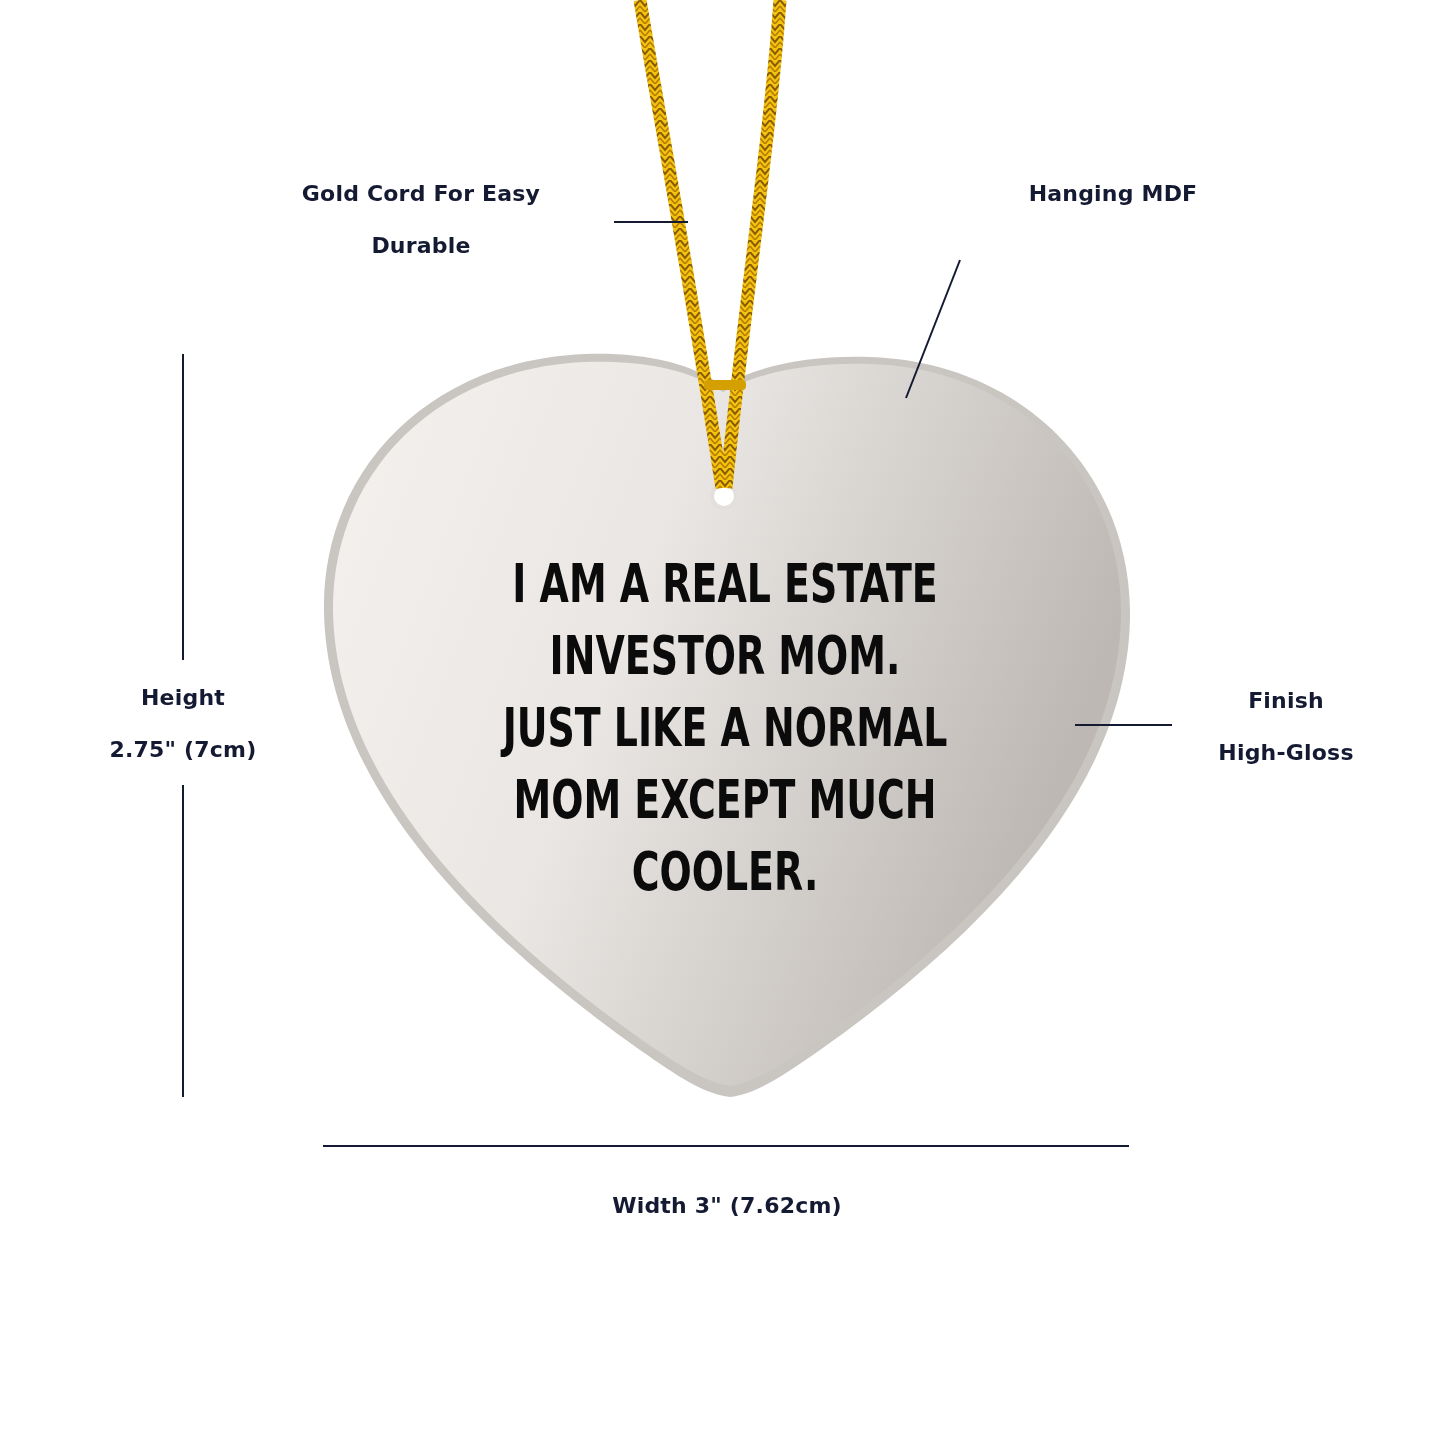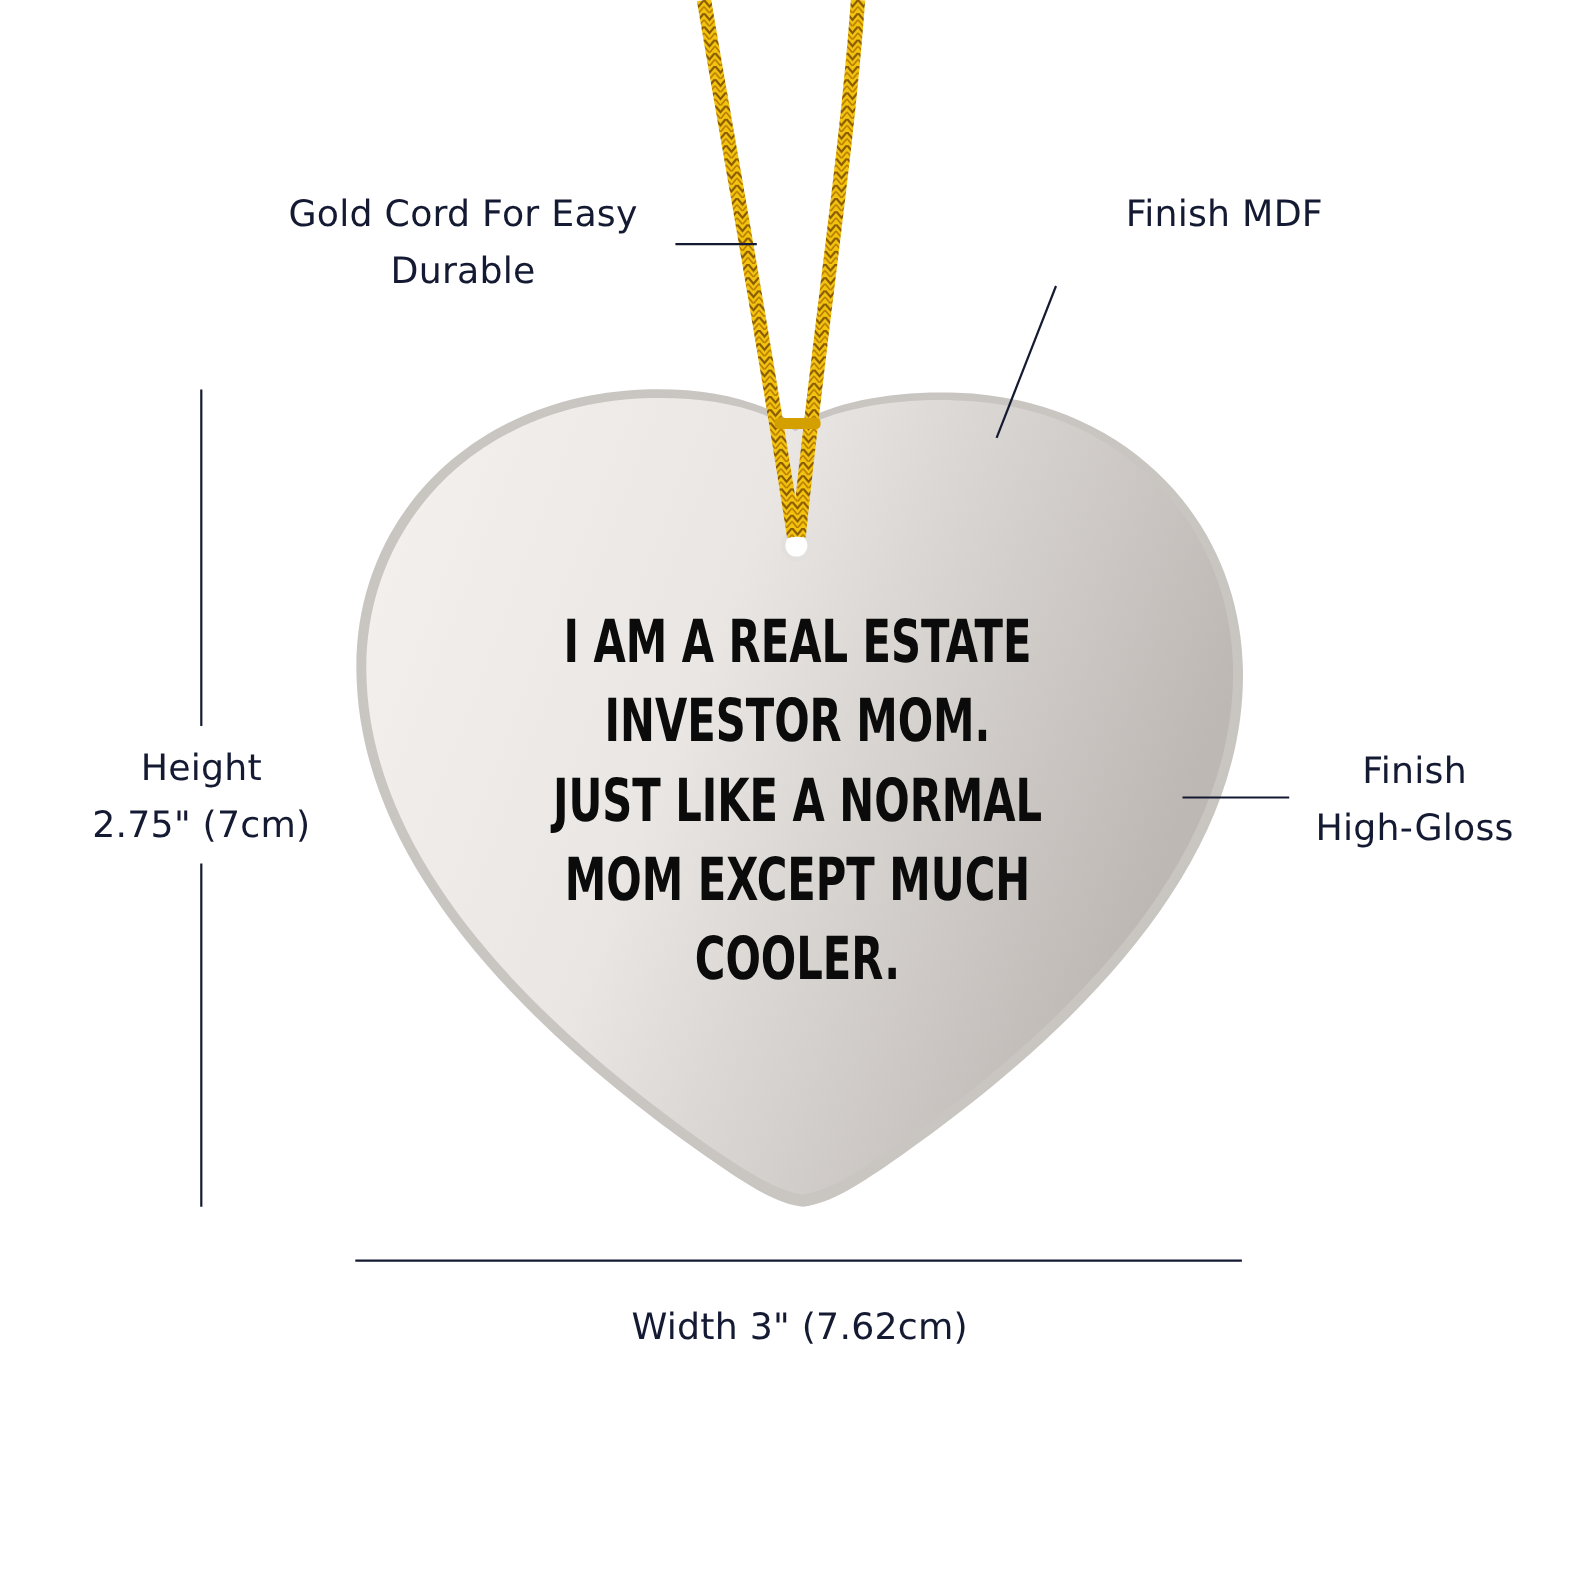--- a/index.html
+++ b/index.html
@@ -1,19 +1,19 @@
 <!DOCTYPE html>
 <html><head>
 <meta charset="utf-8">
 <style>
   html, body { margin:0; padding:0; background:#ffffff; }
   body { width:1445px; height:1445px; position:relative; overflow:hidden;
          font-family: "DejaVu Sans", sans-serif; color:#151a33; }
-  .label { position:absolute; text-align:center; font-size:33px; line-height:52px;
-           color:#151a33; letter-spacing:0.2px; white-space:nowrap; }
+  .label { position:absolute; text-align:center; font-size:22px; line-height:52px;
+           color:#151a33; letter-spacing:0.2px; white-space:nowrap;font-weight:bold; }
   svg.stage { position:absolute; left:0; top:0; }
   .quote { position:absolute; left:430px; top:548px; width:590px; text-align:center;
            font-family:"DejaVu Sans Condensed","DejaVu Sans", sans-serif; font-weight:bold;
            font-size:54px; line-height:72px; color:#0b0b0b; letter-spacing:0px;
            transform: scaleX(0.78); transform-origin:center top; white-space:nowrap; }
   .quote div { }
 </style>
 </head>
 <body>
 
@@ -75,21 +75,21 @@
   <div>MOM EXCEPT MUCH</div>
   <div>COOLER.</div>
 </div>
 
 <div class="label" style="left:240px; top:168px; width:362px;">
   <div>Gold Cord For Easy</div>
   <div>Durable</div>
 </div>
 
 <div class="label" style="left:848px; top:168px; width:530px;">
-  <div>Finish MDF</div>
+  <div>Hanging MDF</div>
 </div>
 
 <div class="label" style="left:1176px; top:675px; width:220px;">
   <div>Finish</div>
   <div>High-Gloss</div>
 </div>
 
 <div class="label" style="left:68px; top:672px; width:230px;">
   <div>Height</div>
   <div>2.75" (7cm)</div>

